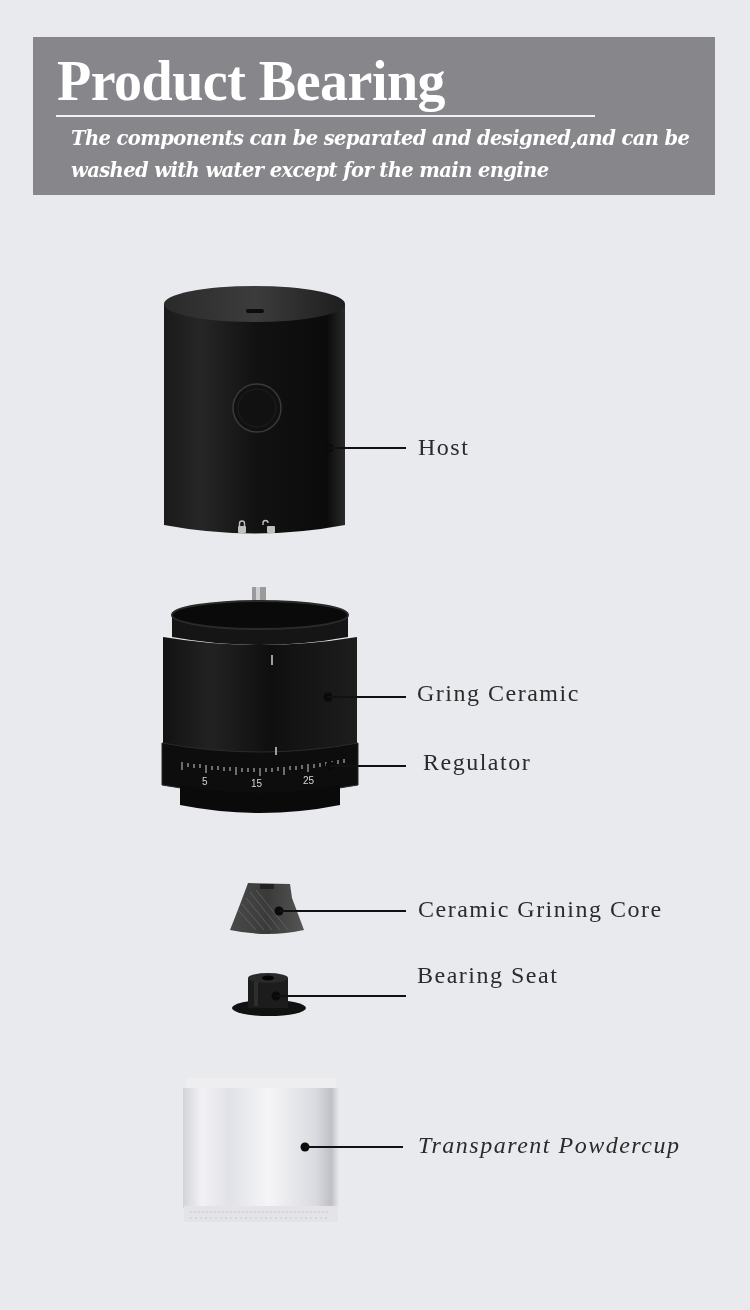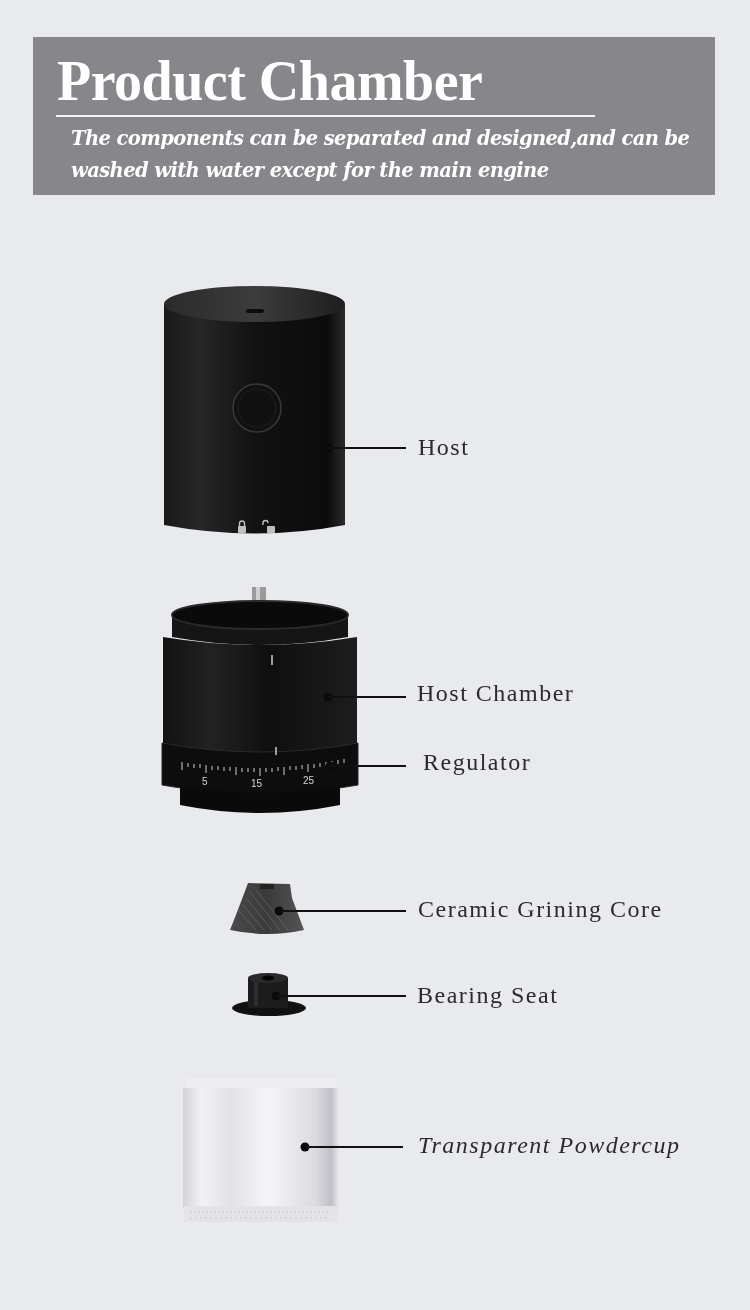--- a/index.html
+++ b/index.html
@@ -40,21 +40,21 @@
   .callout-label {
     position: absolute; font-family: "Liberation Serif", "DejaVu Serif", serif;
     font-size: 24px; color: #2b2b2b; letter-spacing: 1.5px; white-space: nowrap;
     transform: translateY(-52%);
   }
 </style>
 </head>
 <body>
 
 <div class="banner">
-  <div class="banner-title">Product Chamber</div>
+  <div class="banner-title">Product Bearing</div>
   <div class="banner-rule"></div>
   <div class="banner-subtitle">The components can be separated and designed,and can be washed with water except for the main engine</div>
 </div>
 
 <svg class="part" style="left:160px; top:280px;" width="190" height="262" viewBox="0 0 190 262">
   <defs>
     <linearGradient id="hostBody" x1="0" x2="1" y1="0" y2="0">
       <stop offset="0" stop-color="#1a1a1a"></stop>
       <stop offset="0.2" stop-color="#262626"></stop>
       <stop offset="0.5" stop-color="#121212"></stop>
@@ -139,21 +139,21 @@
       <line x1="184" y1="174" x2="184" y2="178"></line>
   </g>
   <text x="42" y="200" fill="#d6d6d6" font-size="10" font-family="Liberation Sans, sans-serif">5</text>
   <text x="91" y="202" fill="#d6d6d6" font-size="10" font-family="Liberation Sans, sans-serif">15</text>
   <text x="143" y="199" fill="#d6d6d6" font-size="10" font-family="Liberation Sans, sans-serif">25</text>
 
   <path d="M20 200 L20 220 Q100 236 180 220 L180 200 Q100 216 20 200 Z" fill="#0a0a0a"></path>
 </svg>
 <div class="callout-dot" style="left:328px; top:697px;"></div>
 <div class="callout-line" style="left:328px; top:697px; width:78px;"></div>
-<div class="callout-label" style="left:417px; top:694px;">Host Chamber</div>
+<div class="callout-label" style="left:417px; top:694px;">Gring Ceramic</div>
 
 <div class="callout-dot" style="left:330px; top:766px;"></div>
 <div class="callout-line" style="left:330px; top:766px; width:76px;"></div>
 <div class="callout-label" style="left:423px; top:763px;">Regulator</div>
 
 <svg class="part" style="left:226px; top:880px;" width="84" height="56" viewBox="0 0 84 56">
   <defs>
     <linearGradient id="coreG" x1="0" x2="1" y1="0" y2="0">
       <stop offset="0" stop-color="#4a4a4a"></stop>
       <stop offset="0.5" stop-color="#3a3a3a"></stop>
@@ -176,21 +176,21 @@
 
 <svg class="part" style="left:228px; top:970px;" width="82" height="50" viewBox="0 0 82 50">
   <ellipse cx="41" cy="38" rx="37" ry="8" fill="#111"></ellipse>
   <rect x="20" y="8" width="40" height="30" fill="#1c1c1c"></rect>
   <ellipse cx="40" cy="8" rx="20" ry="5" fill="#2a2a2a"></ellipse>
   <ellipse cx="40" cy="8" rx="6" ry="2.5" fill="#050505"></ellipse>
   <rect x="26" y="12" width="4" height="24" fill="#2e2e2e"></rect>
 </svg>
 <div class="callout-dot" style="left:276px; top:996px;"></div>
 <div class="callout-line" style="left:276px; top:996px; width:130px;"></div>
-<div class="callout-label" style="left:417px; top:996px;">Bearing Seat</div>
+<div class="callout-label" style="left:417px; top:976px;">Bearing Seat</div>
 
 <svg class="part" style="left:180px; top:1072px;" width="164" height="154" viewBox="0 0 164 154">
   <defs>
     <linearGradient id="cupG" x1="0" x2="1" y1="0" y2="0">
       <stop offset="0" stop-color="#d2d3d8"></stop>
       <stop offset="0.12" stop-color="#f2f2f5"></stop>
       <stop offset="0.3" stop-color="#e1e2e7"></stop>
       <stop offset="0.55" stop-color="#f5f5f7"></stop>
       <stop offset="0.85" stop-color="#dadbe0"></stop>
       <stop offset="0.95" stop-color="#bfc0c6"></stop>

